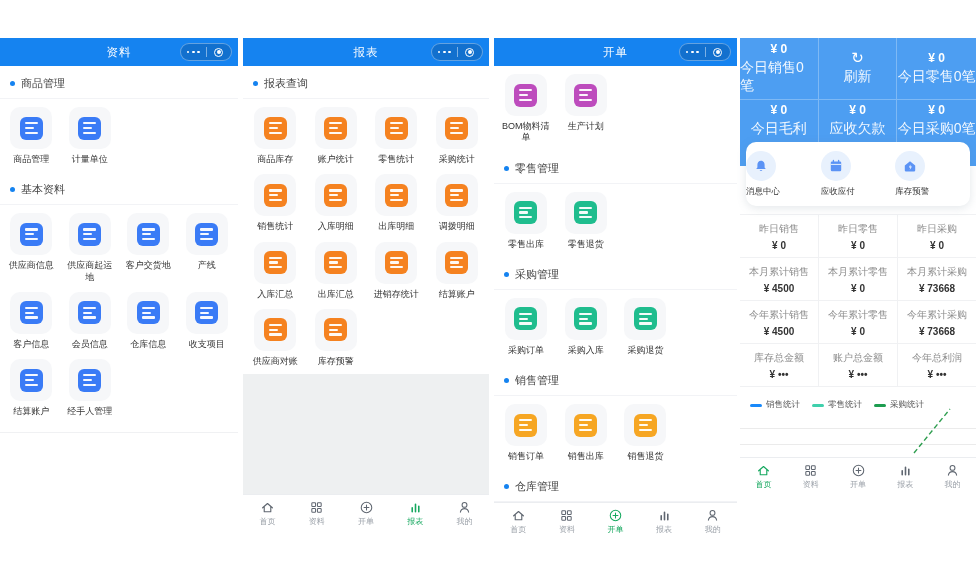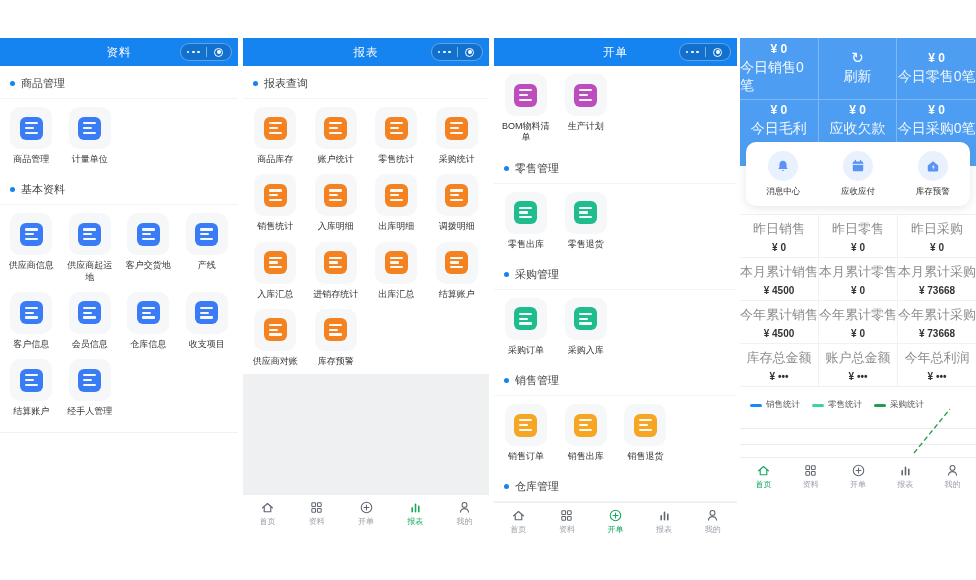--- a/index.html
+++ b/index.html
@@ -52,29 +52,29 @@
   .bgrid{display:grid;grid-template-columns:1fr 1fr 1fr;height:104px;}
   .bcell{border-right:1px solid rgba(255,255,255,.28);border-bottom:1px solid rgba(255,255,255,.28);
     display:flex;flex-direction:column;align-items:center;justify-content:center;gap:3px;}
   .bcell:nth-child(3n){border-right:none;}
   .bcell:nth-child(n+4){border-bottom:none;}
   .b-val{color:#fff;font-size:12px;font-weight:bold;}
   .b-label{color:rgba(255,255,255,.92);font-size:14px;}
   .b-ref{color:#fff;font-size:15px;line-height:14px;}
   .qcard{position:relative;z-index:2;margin:-24px 6px 8px;background:#fff;border-radius:10px;
     box-shadow:0 2px 10px rgba(100,120,140,.18);display:flex;padding:9px 0 8px;}
-  .q-item{flex:1;display:flex;flex-direction:column;align-items:center;gap:5px;cursor:pointer;}
+  .q-item{flex:1;display:flex;flex-direction:column;align-items:flex-start;gap:5px;cursor:pointer;}
   .q-circle{width:30px;height:30px;border-radius:50%;background:#e8f1fd;color:#5b93f5;
     display:flex;align-items:center;justify-content:center;}
   .q-circle svg{width:16px;height:16px;display:block;}
   .q-label{font-size:8.5px;color:#333;}
   .stats{display:grid;grid-template-columns:1fr 1fr 1fr;background:#f0f1f3;gap:1px;
     border-top:1px solid #f0f1f3;border-bottom:1px solid #f0f1f3;margin-top:4px;}
   .s-cell{background:#fff;height:42px;display:flex;flex-direction:column;align-items:center;justify-content:center;gap:4px;}
-  .s-label{font-size:13px;color:#8c8c8c;}
+  .s-label{font-size:10px;color:#8c8c8c;}
   .s-value{font-size:10px;color:#333;font-weight:bold;}
   .legend{display:flex;gap:12px;padding:12px 10px 4px;align-items:center;}
   .l-item{display:flex;align-items:center;gap:4px;}
   .l-dash{width:12px;height:3px;border-radius:2px;display:block;}
   .l-label{font-size:8.5px;color:#555;}
   .chartbox{height:40px;position:relative;margin-bottom:2px;}
   .gridline{position:absolute;left:0;right:0;height:1px;background:#ebebeb;display:block;}
   .trend{position:absolute;right:6px;top:-10px;width:70px;height:52px;overflow:visible;}
 </style>
 </head>
@@ -346,31 +346,31 @@
             <div class="g-label">入库汇总</div>
           </div>
           <div class="g-item">
             <div class="tile">
               <div class="tile-ic" style="background: rgb(245, 130, 32);">
                 <span class="b"></span>
                 <span class="b"></span>
                 <span class="b"></span>
               </div>
             </div>
+            <div class="g-label">出库汇总</div>
+          </div>
+          <div class="g-item">
+            <div class="tile">
+              <div class="tile-ic" style="background: rgb(245, 130, 32);">
+                <span class="b"></span>
+                <span class="b"></span>
+                <span class="b"></span>
+              </div>
+            </div>
             <div class="g-label">进销存统计</div>
-          </div>
-          <div class="g-item">
-            <div class="tile">
-              <div class="tile-ic" style="background: rgb(245, 130, 32);">
-                <span class="b"></span>
-                <span class="b"></span>
-                <span class="b"></span>
-              </div>
-            </div>
-            <div class="g-label">出库汇总</div>
           </div>
           <div class="g-item">
             <div class="tile">
               <div class="tile-ic" style="background: rgb(245, 130, 32);">
                 <span class="b"></span>
                 <span class="b"></span>
                 <span class="b"></span>
               </div>
             </div>
             <div class="g-label">结算账户</div>
@@ -528,20 +528,30 @@
           </div>
           <div class="g-item">
             <div class="tile">
               <div class="tile-ic" style="background: rgb(31, 189, 142);">
                 <span class="b"></span>
                 <span class="b"></span>
                 <span class="b"></span>
               </div>
             </div>
             <div class="g-label">采购入库</div>
+          </div>
+          <div class="g-item">
+            <div class="tile">
+              <div class="tile-ic" style="background: rgb(31, 189, 142);">
+                <span class="b"></span>
+                <span class="b"></span>
+                <span class="b"></span>
+              </div>
+            </div>
+            <div class="g-label">采购退货</div>
           </div>
         </div>
         <div class="section-head">
           <span class="dot"></span>
           <span class="section-label">销售管理</span>
         </div>
         <div class="grid">
           <div class="g-item">
             <div class="tile">
               <div class="tile-ic" style="background: rgb(246, 166, 35);">

